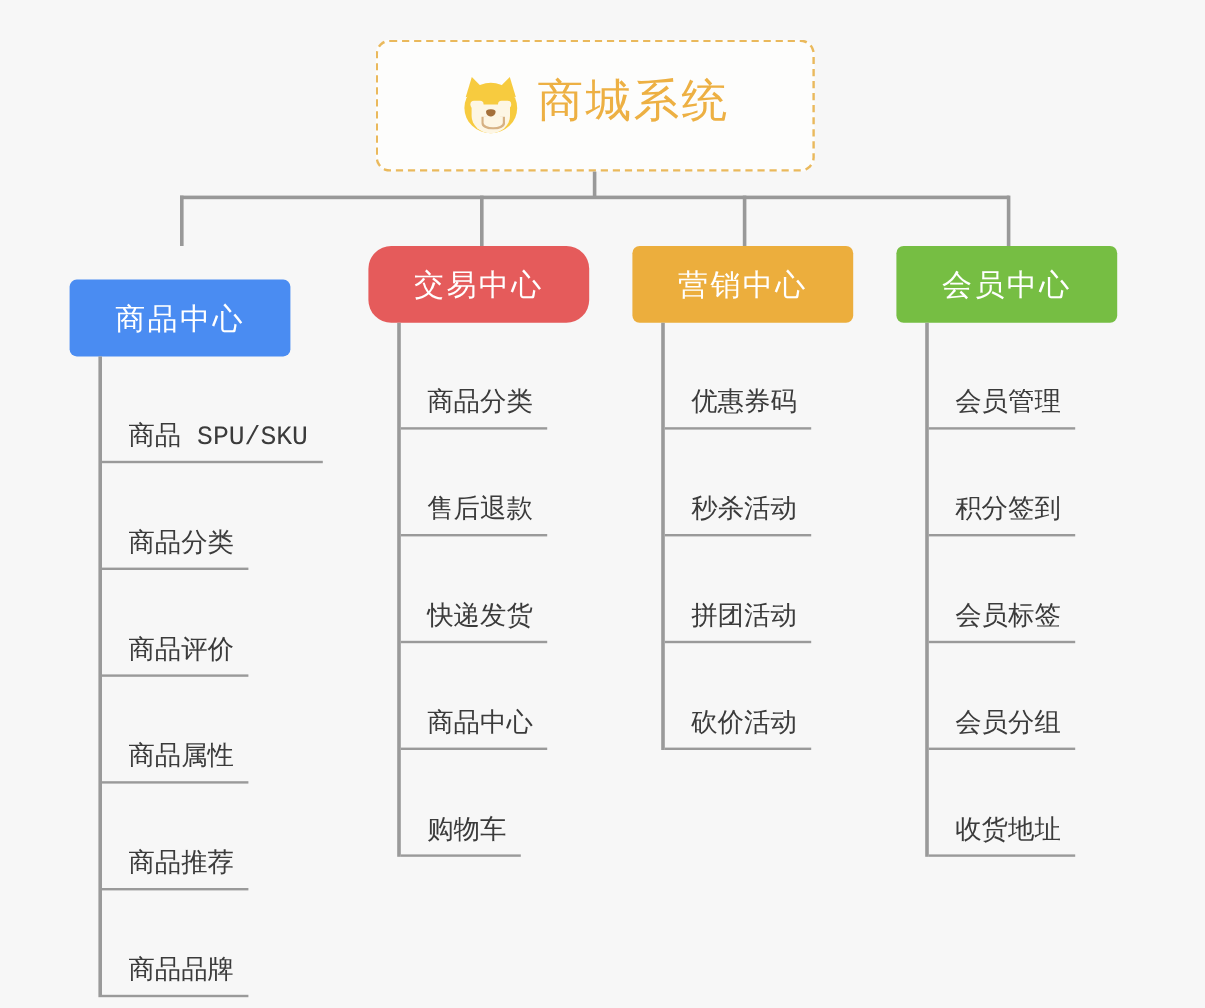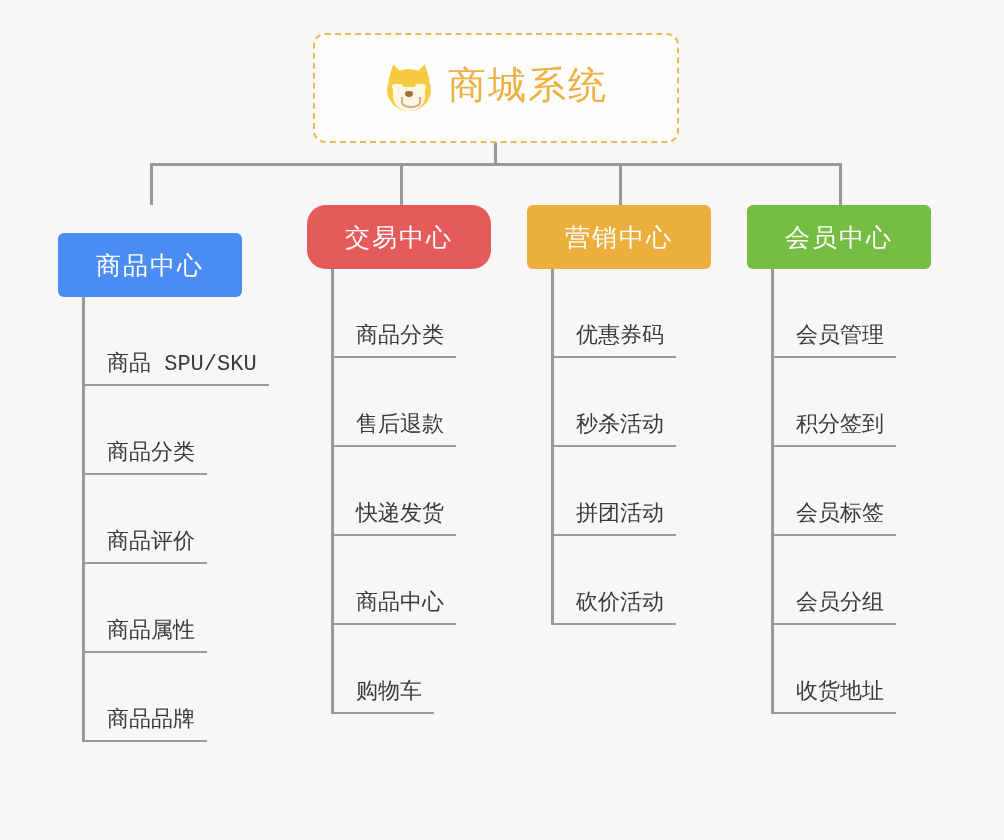--- a/index.html
+++ b/index.html
@@ -182,20 +182,23 @@
           <div class="leaf">
             <span class="leaf-label">商品分类</span>
           </div>
           <div class="leaf">
             <span class="leaf-label">商品评价</span>
           </div>
           <div class="leaf">
             <span class="leaf-label">商品属性</span>
           </div>
           <div class="leaf">
+            <span class="leaf-label">商品推荐</span>
+          </div>
+          <div class="leaf">
             <span class="leaf-label">商品品牌</span>
           </div>
         </div>
       </div>
       <div class="column" style="left: 307px;">
         <div class="cat-header" style="width: 184px; background: rgb(229, 91, 91); border-radius: 19px;">交易中心</div>
         <div class="leaf-stack">
           <div class="leaf">
             <span class="leaf-label">商品分类</span>
           </div>

